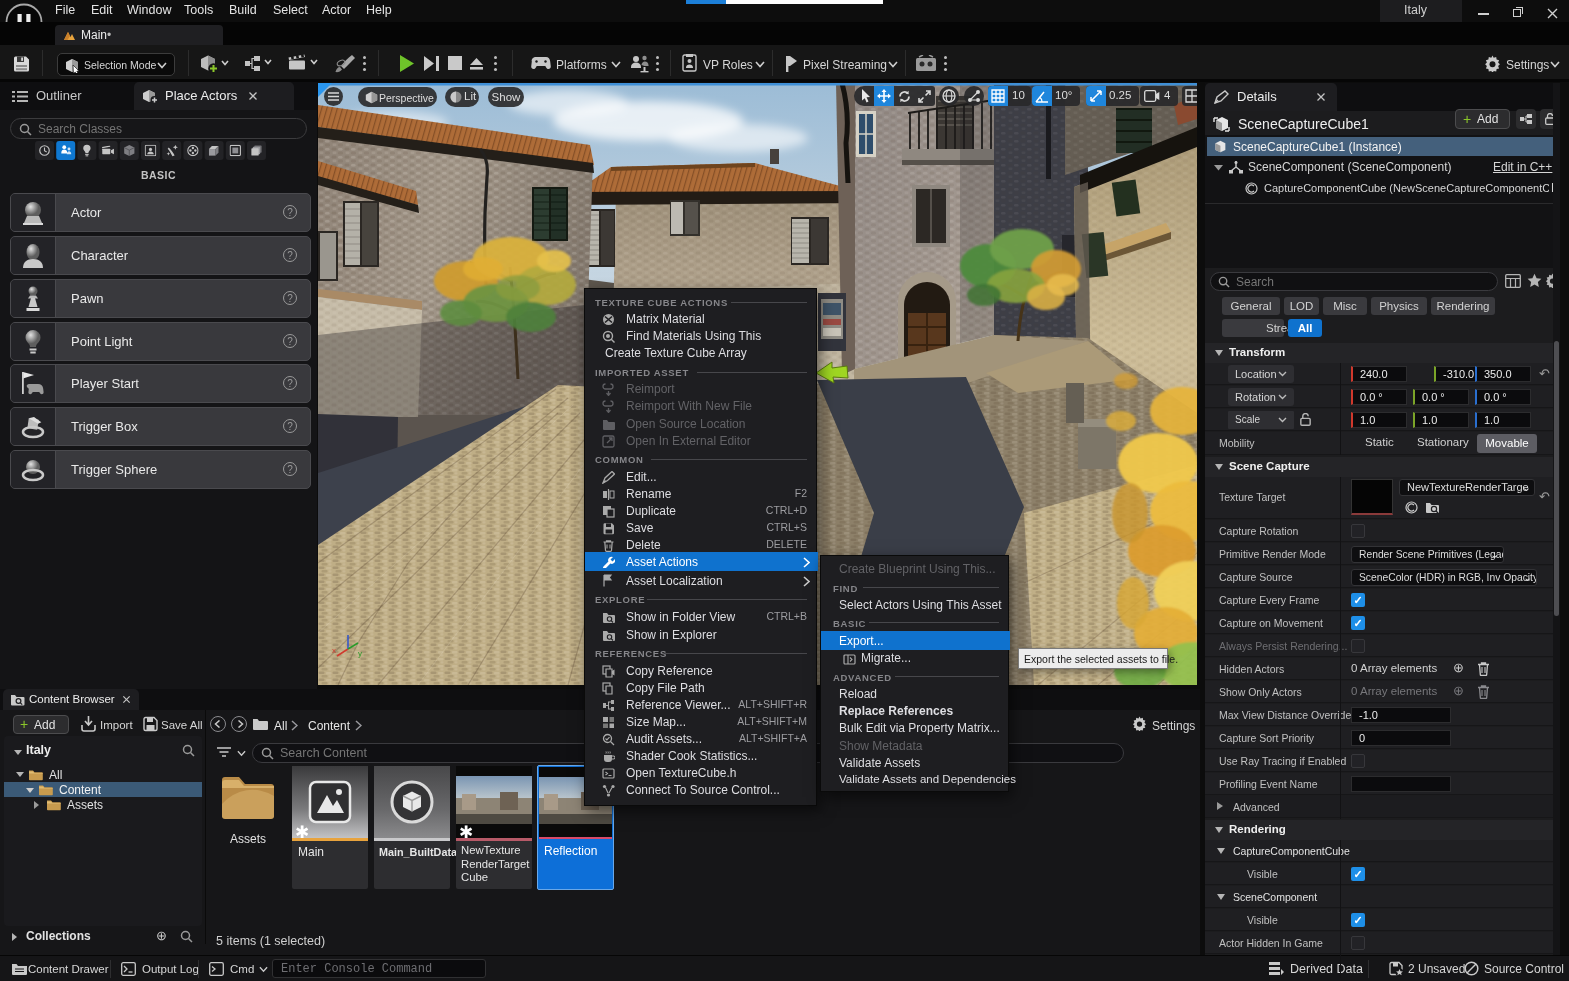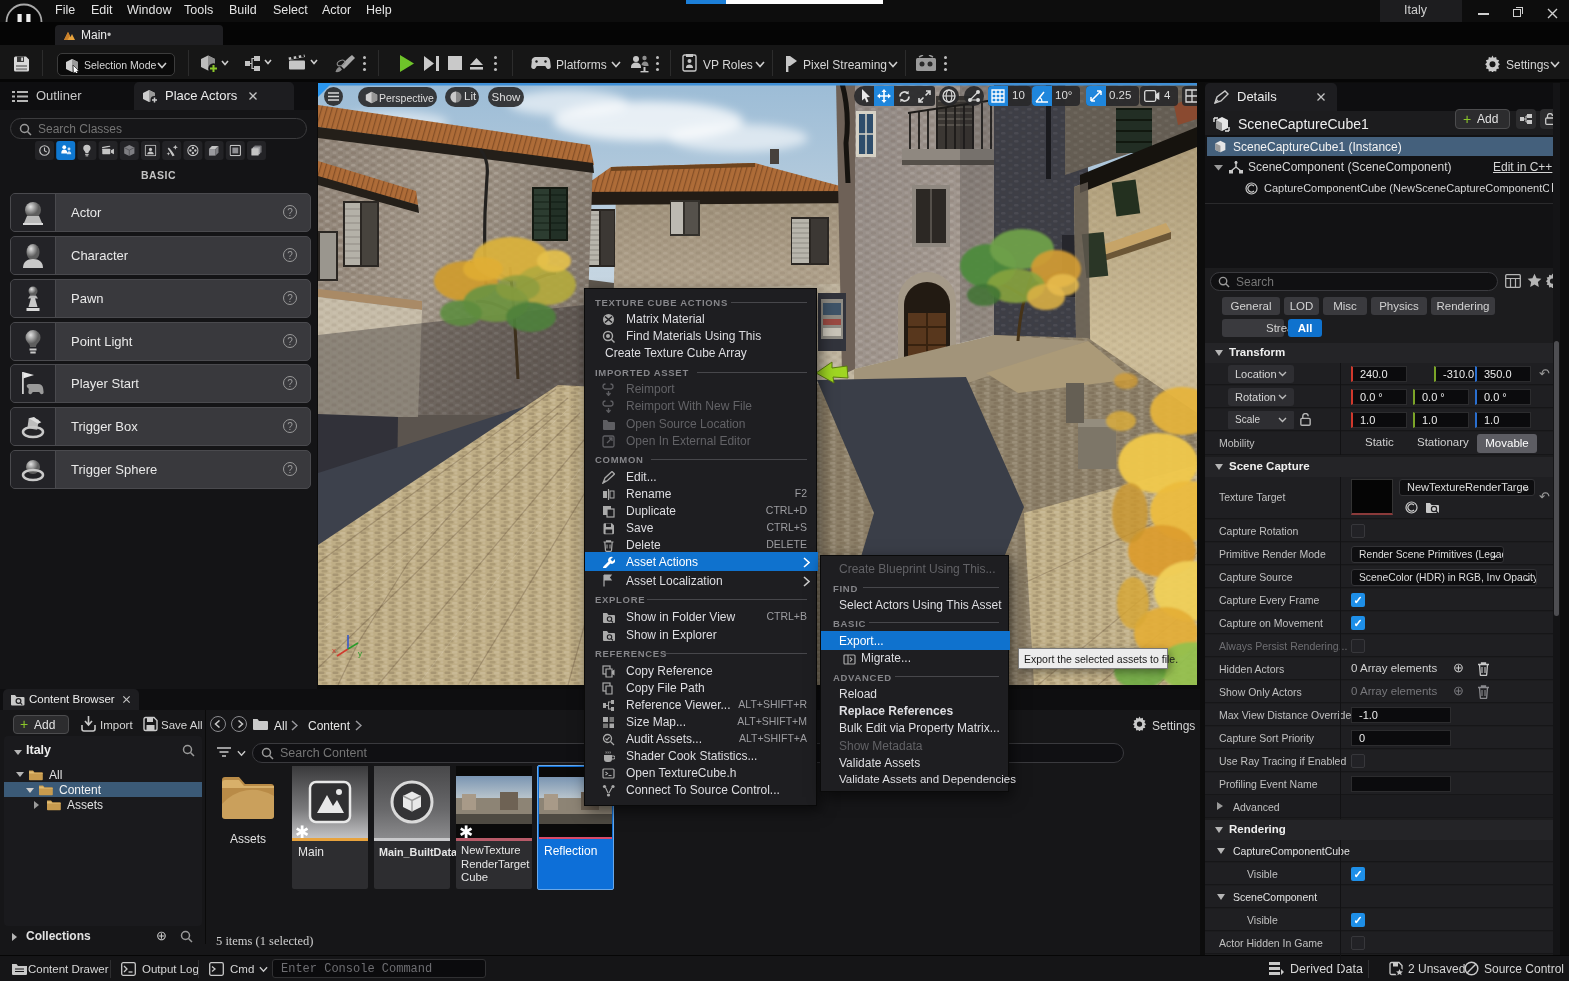--- a/index.html
+++ b/index.html
@@ -1171,21 +1171,21 @@
     <div class="abs" style="left:1px;top:1px;width:73px;height:70px;background:#0a0a0a;">
       <div class="abs" style="left:0;top:10px;width:73px;height:21px;background:linear-gradient(#7a95b2,#b8c4cc);"></div>
       <div class="abs" style="left:0;top:31px;width:73px;height:16px;background:#8d8475;"></div>
       <div class="abs" style="left:5px;top:27px;width:14px;height:16px;background:#a89a88;"></div>
       <div class="abs" style="left:42px;top:25px;width:18px;height:18px;background:#6e6254;"></div>
       <div class="abs" style="left:0;top:47px;width:73px;height:10px;background:#4e4a42;"></div>
     </div>
     <div class="abs" style="left:1px;top:71px;width:73px;height:2px;background:#d84a6a;"></div>
     <div class="abs" style="left:6px;top:78px;color:#fff;font-size:12px;">Reflection</div>
   </div>
-  <span class="abs" style="left:216px;top:245px;color:#cfcfcf;font-size:12.5px;font-family:Liberation Serif, serif;">5 items (1 selected)</span>
+  <span class="abs" style="left:216px;top:245px;color:#cfcfcf;font-size:12.5px;">5 items (1 selected)</span>
 </div>
 
 <div class="abs" style="left:0;top:955px;width:1569px;height:26px;background:#151517;border-top:1px solid #060606;">
   <svg class="abs" style="left:11px;top:6px;" width="17" height="14" viewBox="0 0 17 14">
         <path d="M1 2 h4.5 l1.5 2 H16 v8 a1 1 0 0 1 -1 1 H2 a1 1 0 0 1 -1-1 Z" fill="#c9c9c9"></path>
         <path d="M4 7 h9 M4 9.5 h9" stroke="#151517" stroke-width="1.2"></path>
       </svg>
   <span class="abs" style="left:28px;top:7px;color:#d6d6d6;font-size:11.5px;">Content Drawer</span>
   <div class="abs" style="left:110px;top:4px;width:1px;height:18px;background:#2e2e30;"></div>
   <svg class="abs" style="left:121px;top:6px;" width="15" height="14" viewBox="0 0 15 14">

